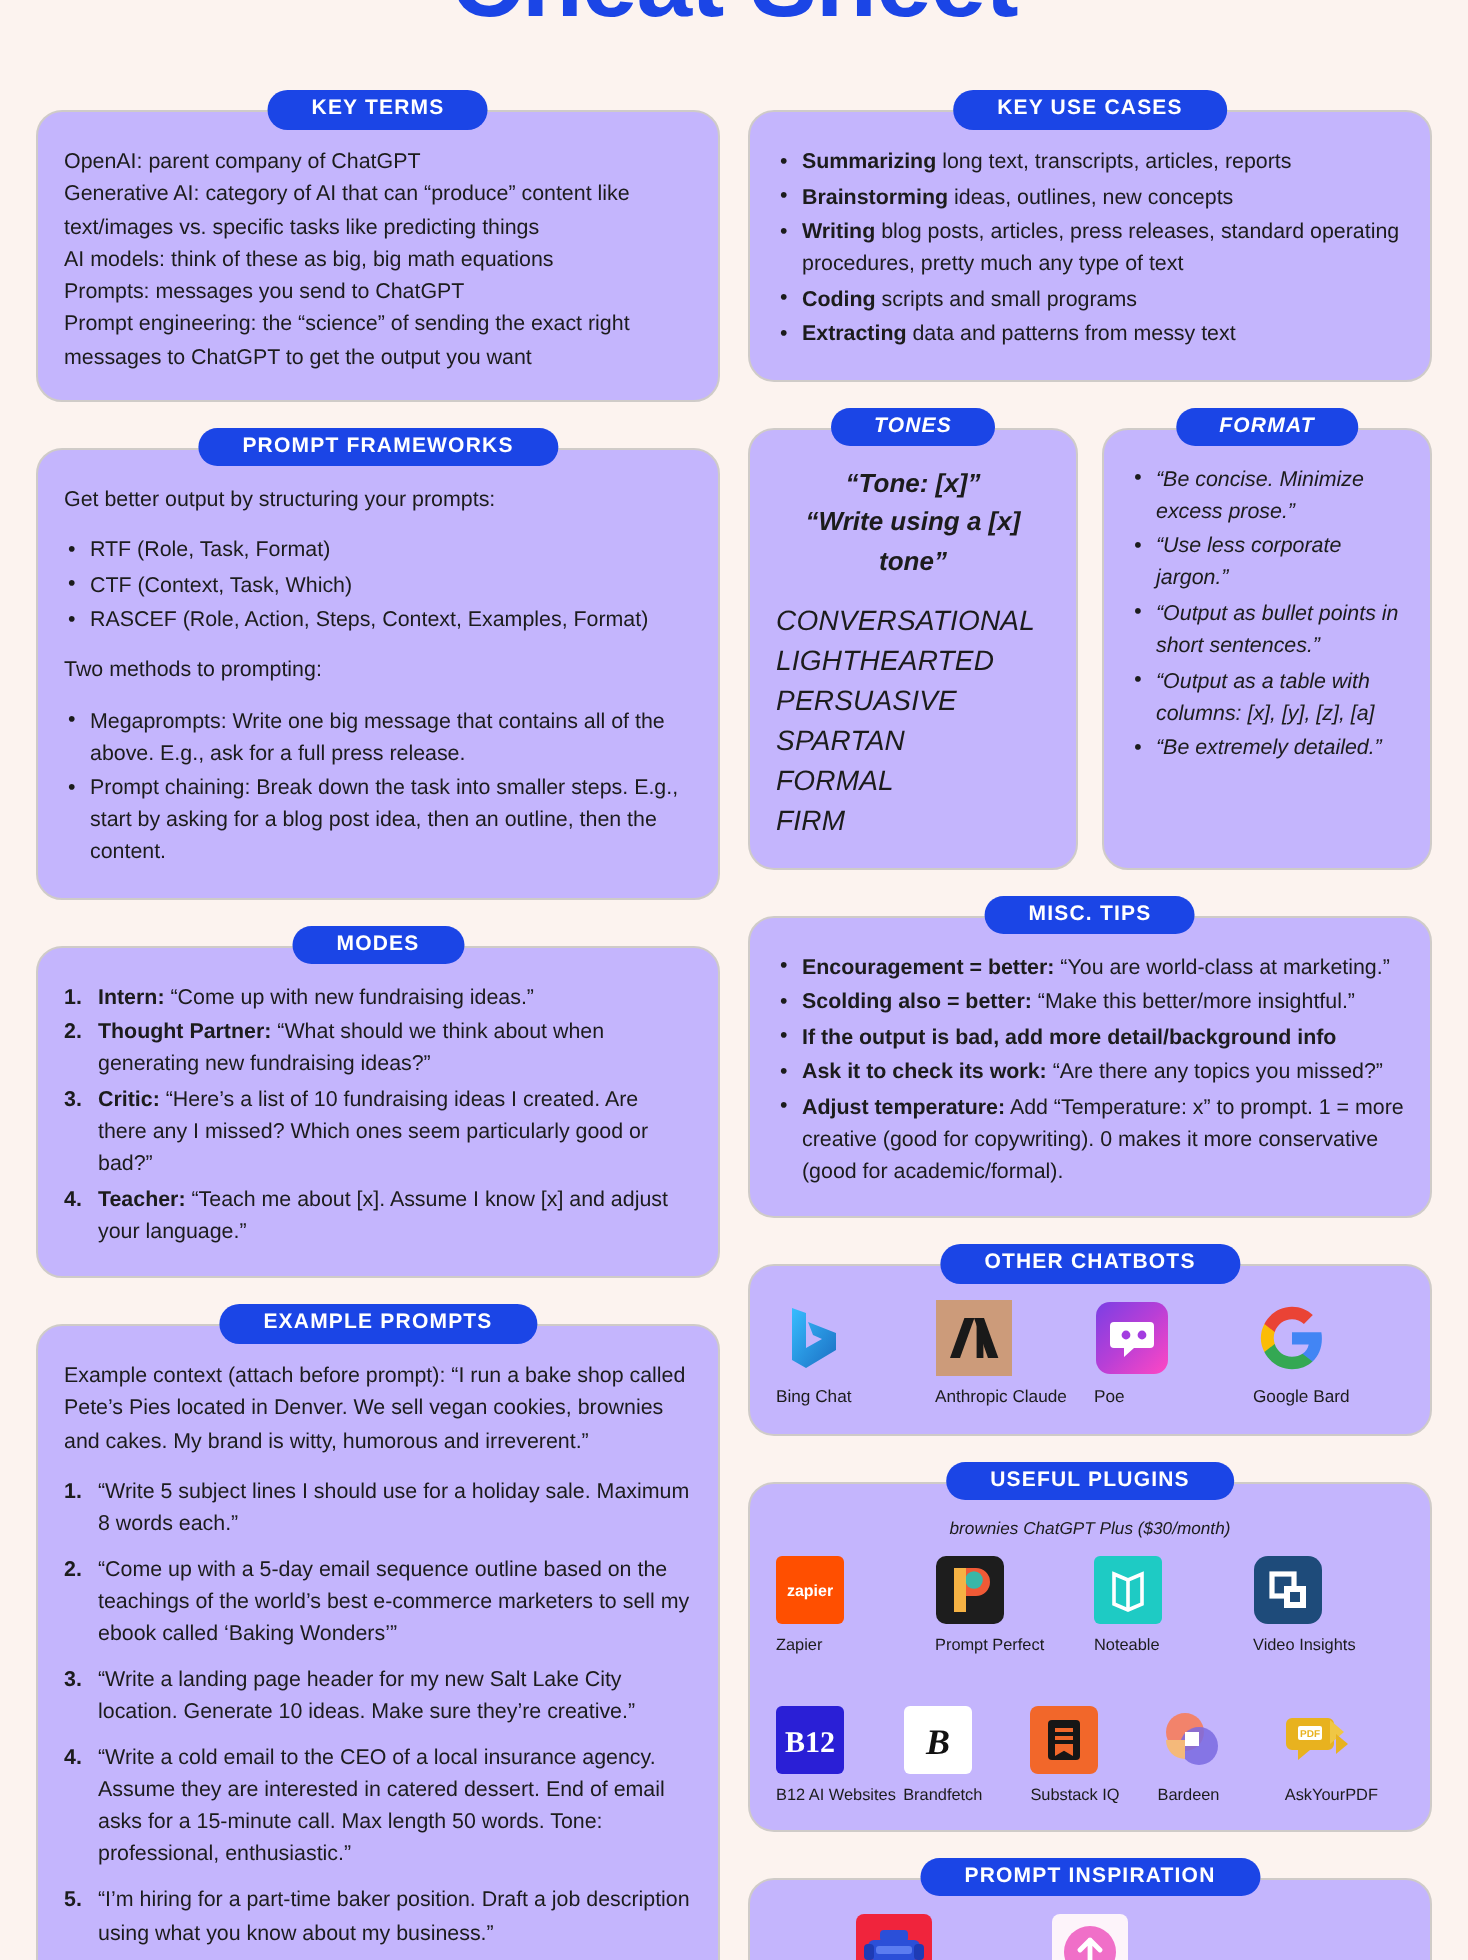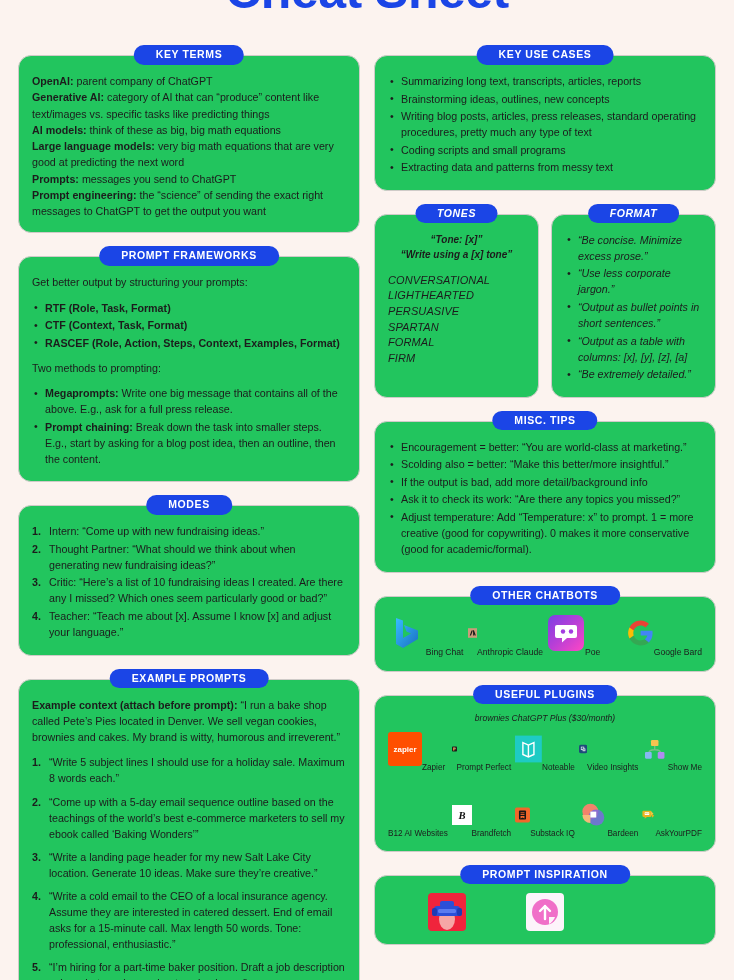--- a/index.html
+++ b/index.html
@@ -46,21 +46,21 @@
   .col { display: flex; flex-direction: column; gap: 12px; }
   .col-left  { width: 342px; }
   .col-right { width: 342px; }
 
   .row2 { display: flex; gap: 12px; align-items: stretch; font-style: italic; }
   .row2 > .card { flex: 1; }
 
   
   .card {
     position: relative;
-    background: #22c55e;
+    background: #c4b5fd;
     border: 1px solid #cfcbc8;
     border-radius: 13px;
     padding: 17px 13px 13px 13px;
     margin-top: 11px;
   }
   .card-title {
     position: absolute;
     top: -11px;
     left: 50%;
     transform: translateX(-50%);
@@ -74,21 +74,21 @@
     white-space: nowrap;
     line-height: 1;
   }
 
   
   .body-text {
     font-size: 10.7px;
     line-height: 1.52;
     color: #1c1c1c;
   }
-  .body-text b, .lead { font-weight: 700; }
+  .body-text b, .lead { font-weight: 400; }
   .para { margin-bottom: 9px; }
   .para:last-child { margin-bottom: 0; }
 
   ul.bul, ol.num { list-style: none; }
   ul.bul > li, ol.num > li {
     font-size: 10.7px;
     line-height: 1.5;
     padding-left: 13px;
     position: relative;
     margin-bottom: 1.5px;
@@ -106,42 +106,43 @@
   }
   ol.num > li::before {
     counter-increment: n;
     content: counter(n) ".";
     position: absolute;
     left: 0;
     top: 0;
     font-weight: 700;
   }
   ol.num.spaced > li { margin-bottom: 7px; }
-  li b { font-weight: 400; }
+  li b { font-weight: 700; }
 
   .tones-head {
     text-align: center;
     font-weight: 700;
-    font-size: 10px;
+    font-size: 13px;
     line-height: 1.5;
     margin-bottom: 11px;
   }
-  .tones-list { font-size: 11px; line-height: 1.42; letter-spacing: 0.1px; }
+  .tones-list { font-size: 14px; line-height: 1.42; letter-spacing: 0.1px; }
 
   
   .icon-row {
     display: flex;
     justify-content: space-around;
     align-items: flex-start;
     gap: 4px;
   }
   .icon-row + .icon-row { margin-top: 26px; }
   .icon-cell {
     display: flex;
-    align-items: flex-end;
+    flex-direction: column;
+    align-items: flex-start;
     flex: 1;
     min-width: 0;
   }
   .icon-box {
     width: 38px; height: 38px;
     display: flex; align-items: center; justify-content: center;
     margin-bottom: 6px;
     overflow: hidden;
   }
   .icon-cell .cap {
@@ -176,33 +177,32 @@
 <div class="board">
 
   <div class="col col-left">
 
     <div class="card">
       <div class="card-title">KEY TERMS</div>
       <div class="body-text">
         <div><b>OpenAI:</b><span> parent company of ChatGPT</span></div>
         <div><b>Generative AI:</b><span> category of AI that can “produce” content like text/images vs. specific tasks like predicting things</span></div>
         <div><b>AI models:</b><span> think of these as big, big math equations</span></div>
-        <div><b>Large language models:</b><span> very big math equations that are very good at predicting the next word</span></div>
         <div><b>Prompts:</b><span> messages you send to ChatGPT</span></div>
         <div><b>Prompt engineering:</b><span> the “science” of sending the exact right messages to ChatGPT to get the output you want</span></div>
       </div>
     </div>
 
     <div class="card">
       <div class="card-title">PROMPT FRAMEWORKS</div>
       <div class="body-text">
         <div class="para">Get better output by structuring your prompts:</div>
         <ul class="bul para">
           <li><b>RTF (Role, Task, Format)</b></li>
-          <li><b>CTF (Context, Task, Format)</b></li>
+          <li><b>CTF (Context, Task, Which)</b></li>
           <li><b>RASCEF (Role, Action, Steps, Context, Examples, Format)</b></li>
         </ul>
         <div class="para">Two methods to prompting:</div>
         <ul class="bul">
           <li><b>Megaprompts:</b><span> Write one big message that contains all of the above. E.g., ask for a full press release.</span></li>
           <li><b>Prompt chaining:</b><span> Break down the task into smaller steps. E.g., start by asking for a blog post idea, then an outline, then the content.</span></li>
         </ul>
       </div>
     </div>
 
@@ -397,31 +397,20 @@
             <svg width="34" height="34" viewBox="0 0 34 34">
               <rect width="34" height="34" rx="7" fill="#1e4b7a"></rect>
               <rect x="9" y="9" width="11" height="11" fill="none" stroke="#fff" stroke-width="2.6"></rect>
               <rect x="15" y="15" width="11" height="11" fill="#fff"></rect>
               <rect x="18" y="18" width="5" height="5" fill="#1e4b7a"></rect>
             </svg>
           </div>
           <div class="cap">Video Insights</div>
         </div>
 
-        <div class="icon-cell">
-          <div class="icon-box">
-            <svg width="34" height="30" viewBox="0 0 34 30">
-              <path d="M17 10 V16 M17 16 Q9 16 9 21 M17 16 Q25 16 25 21" stroke="#79bf8a" stroke-width="1.8" fill="none"></path>
-              <rect x="12" y="3" width="10" height="8" rx="1.5" fill="#f6c350"></rect>
-              <rect x="4" y="19" width="9" height="9" rx="1.5" fill="#87b7f2"></rect>
-              <rect x="21" y="19" width="9" height="9" rx="1.5" fill="#b08cf0"></rect>
-            </svg>
-          </div>
-          <div class="cap">Show Me</div>
-        </div>
 
       </div>
 
       <div class="icon-row">
 
         <div class="icon-cell">
           <div class="icon-box">
             <svg width="34" height="34" viewBox="0 0 34 34">
               <rect width="34" height="34" fill="#2a1fd6"></rect>
               <text x="17" y="23" font-family="'Liberation Serif',serif" font-size="15" font-weight="700" fill="#fff" text-anchor="middle">B12</text>

